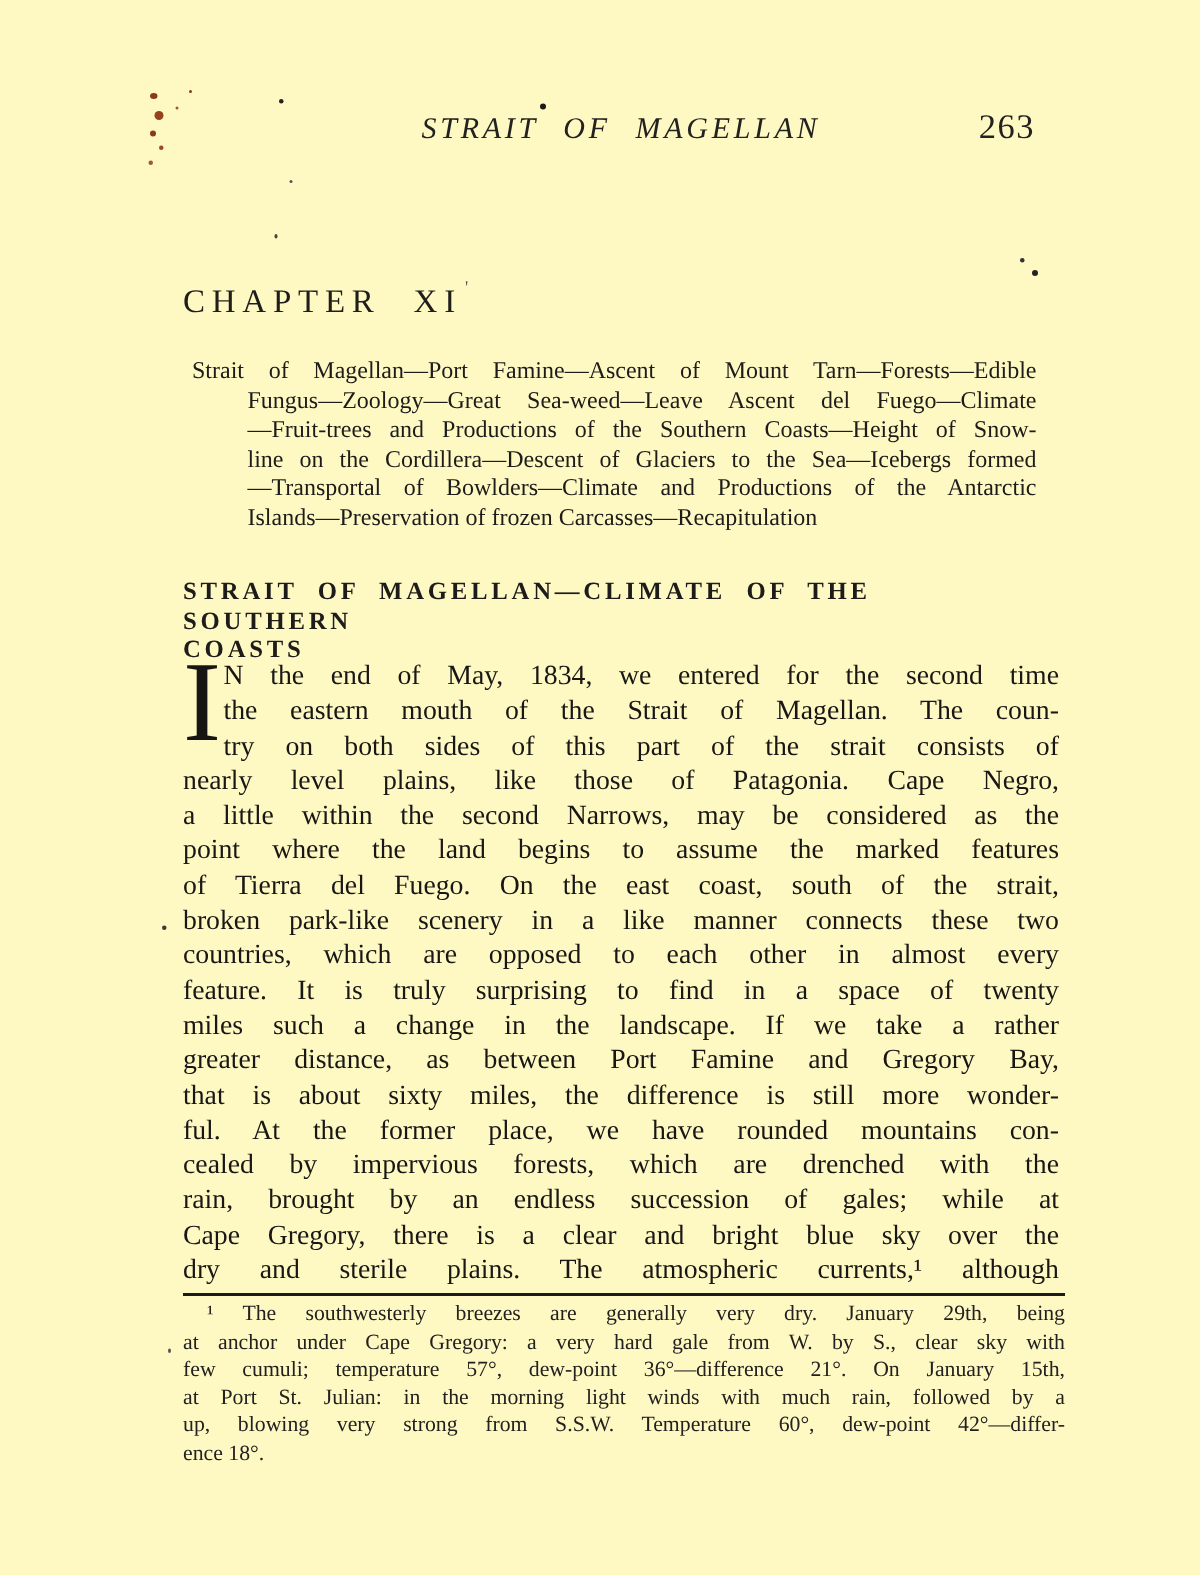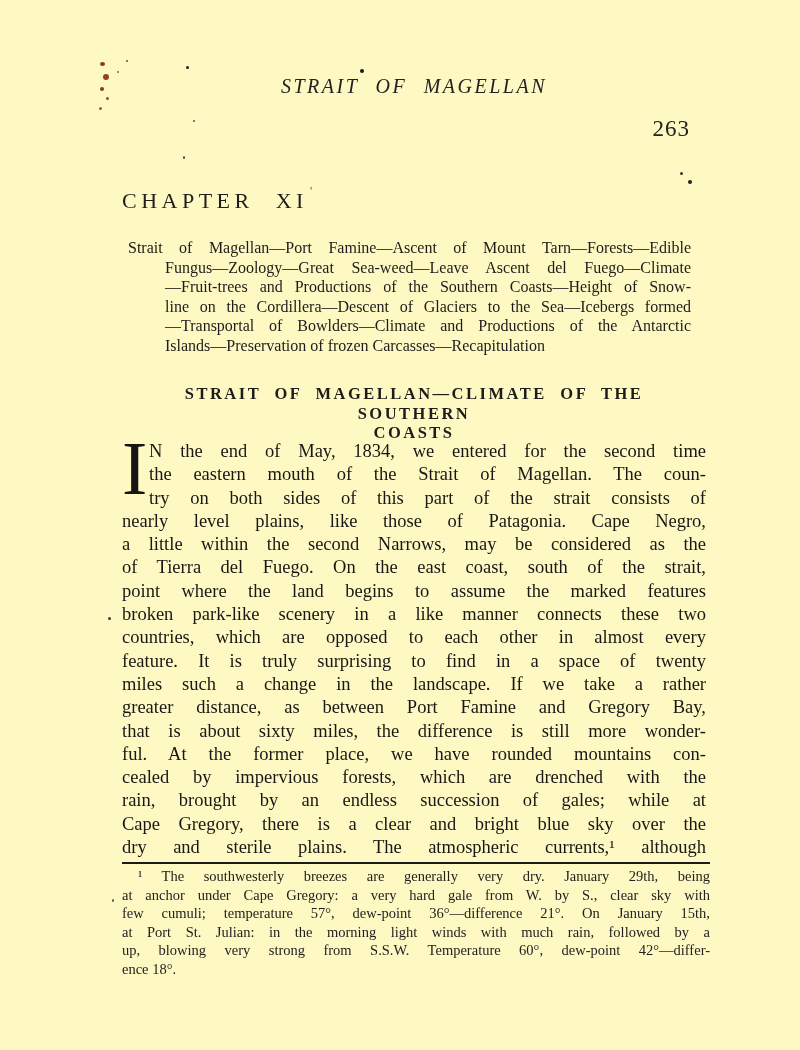--- a/index.html
+++ b/index.html
@@ -25,21 +25,20 @@
     word-spacing: 9px;
     color: #242220;
   }
   .page-number {
     position: absolute;
     right: 16px; top: -3px;
     font-style: normal;
     font-size: 23px;
     letter-spacing: 1px;
     word-spacing: normal;
-    margin-top: 44px;
   }
 
   
   .chapter-title {
     position: absolute;
     left: 122px; top: 184px;
     width: 584px;
     font-size: 22px;
     letter-spacing: 4.5px;
     word-spacing: 12px;
@@ -64,21 +63,20 @@
   }
   .summary .jline { text-align: justify; text-align-last: justify; }
   .summary .lline { text-align: left; }
   .summary .ind  { padding-left: 37px; }
 
   
   .section-heading {
     position: absolute;
     left: 122px; top: 384px;
     width: 584px;
-    text-align: center;
     font-size: 16.5px;
     font-weight: bold;
     line-height: 19.5px;
     letter-spacing: 2.5px;
     word-spacing: 7px;
     color: #1e1c1a;
   }
 
   
   .body-text {
@@ -151,22 +149,22 @@
     <div>COASTS</div>
   </div>
 
   <div class="body-text">
     <span class="dropcap">I</span>
     <div class="jline dc-ind">N the end of May, 1834, we entered for the second time</div>
     <div class="jline dc-ind">the eastern mouth of the Strait of Magellan. The coun-</div>
     <div class="jline dc-ind">try on both sides of this part of the strait consists of</div>
     <div class="jline">nearly level plains, like those of Patagonia. Cape Negro,</div>
     <div class="jline">a little within the second Narrows, may be considered as the</div>
+    <div class="jline">point where the land begins to assume the marked features</div>
     <div class="jline">of Tierra del Fuego. On the east coast, south of the strait,</div>
-    <div class="jline">point where the land begins to assume the marked features</div>
     <div class="jline">broken park-like scenery in a like manner connects these two</div>
     <div class="jline">countries, which are opposed to each other in almost every</div>
     <div class="jline">feature. It is truly surprising to find in a space of twenty</div>
     <div class="jline">miles such a change in the landscape. If we take a rather</div>
     <div class="jline">greater distance, as between Port Famine and Gregory Bay,</div>
     <div class="jline">that is about sixty miles, the difference is still more wonder-</div>
     <div class="jline">ful. At the former place, we have rounded mountains con-</div>
     <div class="jline">cealed by impervious forests, which are drenched with the</div>
     <div class="jline">rain, brought by an endless succession of gales; while at</div>
     <div class="jline">Cape Gregory, there is a clear and bright blue sky over the</div>

